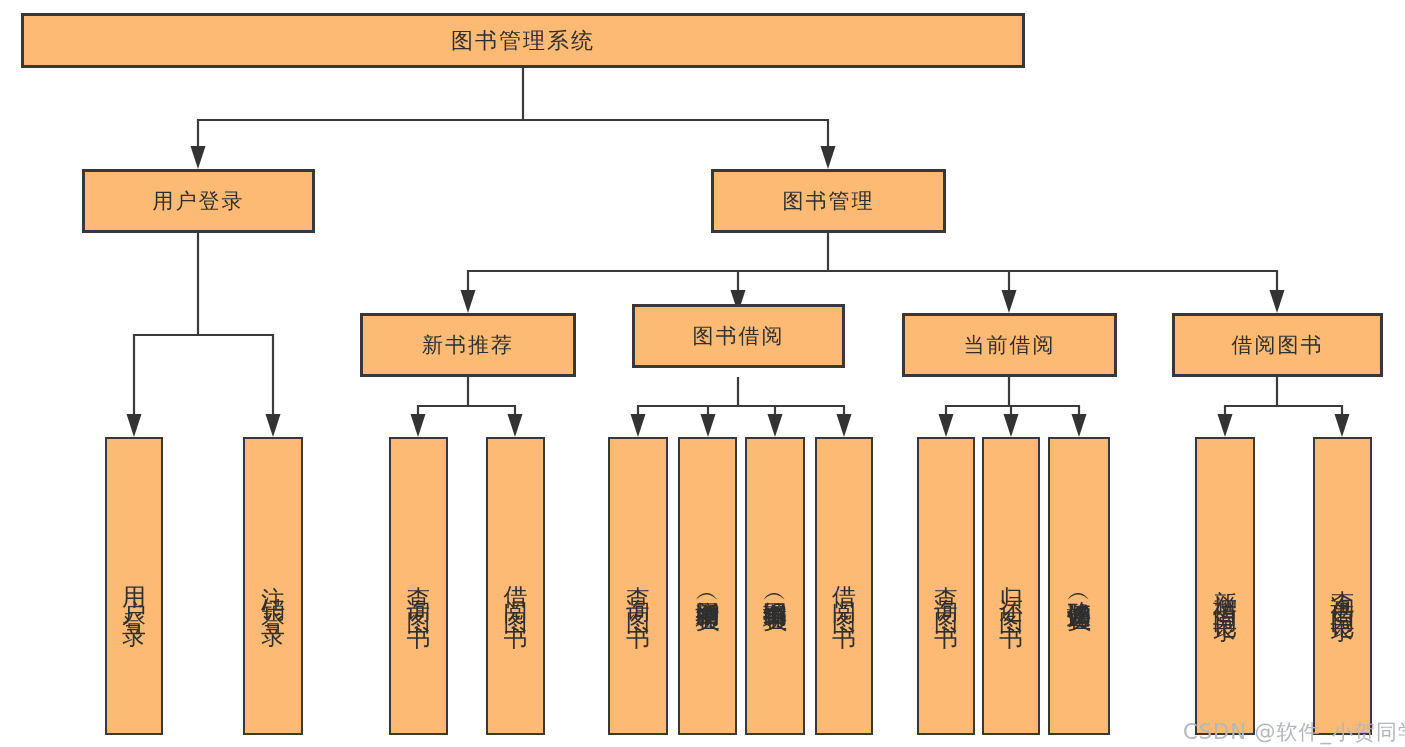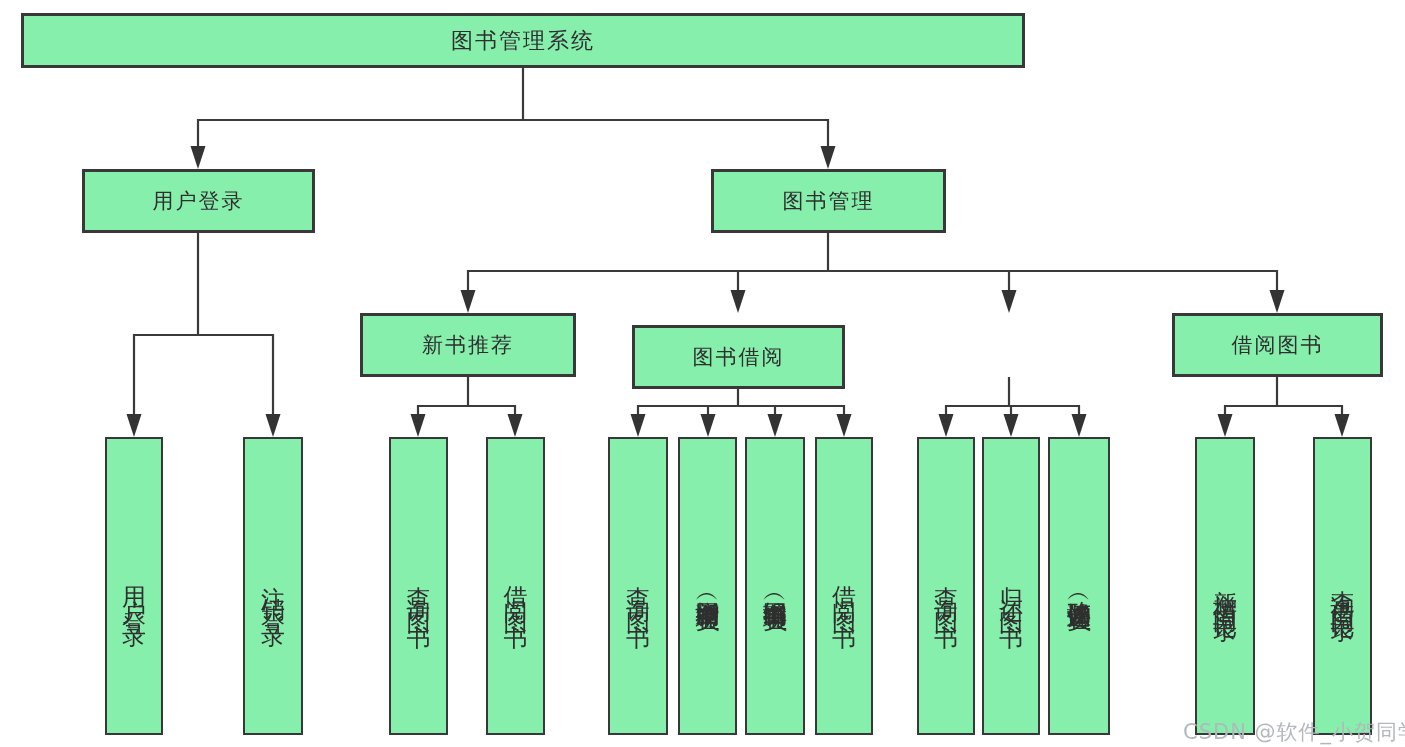--- a/index.html
+++ b/index.html
@@ -3,30 +3,30 @@
 <meta charset="utf-8">
 <style>
   html,body{margin:0;padding:0;background:#fff;}
   #page{
     position:relative;width:1405px;height:747px;background:#fff;
     font-family:"DejaVu Sans","Liberation Sans",sans-serif;
     color:#2f2f2f;overflow:hidden;
   }
   #connectors{position:absolute;left:0;top:0;width:1405px;height:747px;z-index:1;}
   .node{
-    position:absolute;box-sizing:border-box;background:#86efac;
+    position:absolute;box-sizing:border-box;background:#fdba74;
     border:3px solid #383838;display:flex;align-items:center;justify-content:center;
     z-index:2;
   }
   .hnode{font-size:21px;letter-spacing:2px;}
   .root{left:21px;top:13px;width:1004px;height:55px;font-size:22px;}
   .n-user-login{left:82px;top:169px;width:233px;height:64px;}
   .n-book-mgmt{left:711px;top:169px;width:235px;height:64px;}
   .n-new-book{left:360px;top:313px;width:216px;height:64px;}
-  .n-book-borrow{left:632px;top:325px;width:213px;height:64px;align-items:center;}
+  .n-book-borrow{left:632px;top:304px;width:213px;height:64px;align-items:center;}
   .n-current-borrow{left:902px;top:313px;width:215px;height:64px;}
   .n-borrow-record{left:1172px;top:313px;width:211px;height:64px;}
   .leaf{
     top:437px;height:298px;border-width:2.5px;
   }
   .leaf span{
     writing-mode:vertical-rl;text-orientation:mixed;
     font-size:24px;line-height:1;white-space:nowrap;
   }
   .sp-wide span{letter-spacing:13px;margin-bottom:-13px;}
@@ -99,20 +99,23 @@
   <div class="node hnode n-book-mgmt">
     <span>图书管理</span>
   </div>
 
   <div class="node hnode n-new-book">
     <span>新书推荐</span>
   </div>
   <div class="node hnode n-book-borrow">
     <span>图书借阅</span>
   </div>
+  <div class="node hnode n-current-borrow">
+    <span>当前借阅</span>
+  </div>
   <div class="node hnode n-borrow-record">
     <span>借阅图书</span>
   </div>
 
   <div class="node leaf sp-wide l-user-login">
     <span>用户登录</span>
   </div>
   <div class="node leaf sp-wide l-logout">
     <span>注销登录</span>
   </div>

